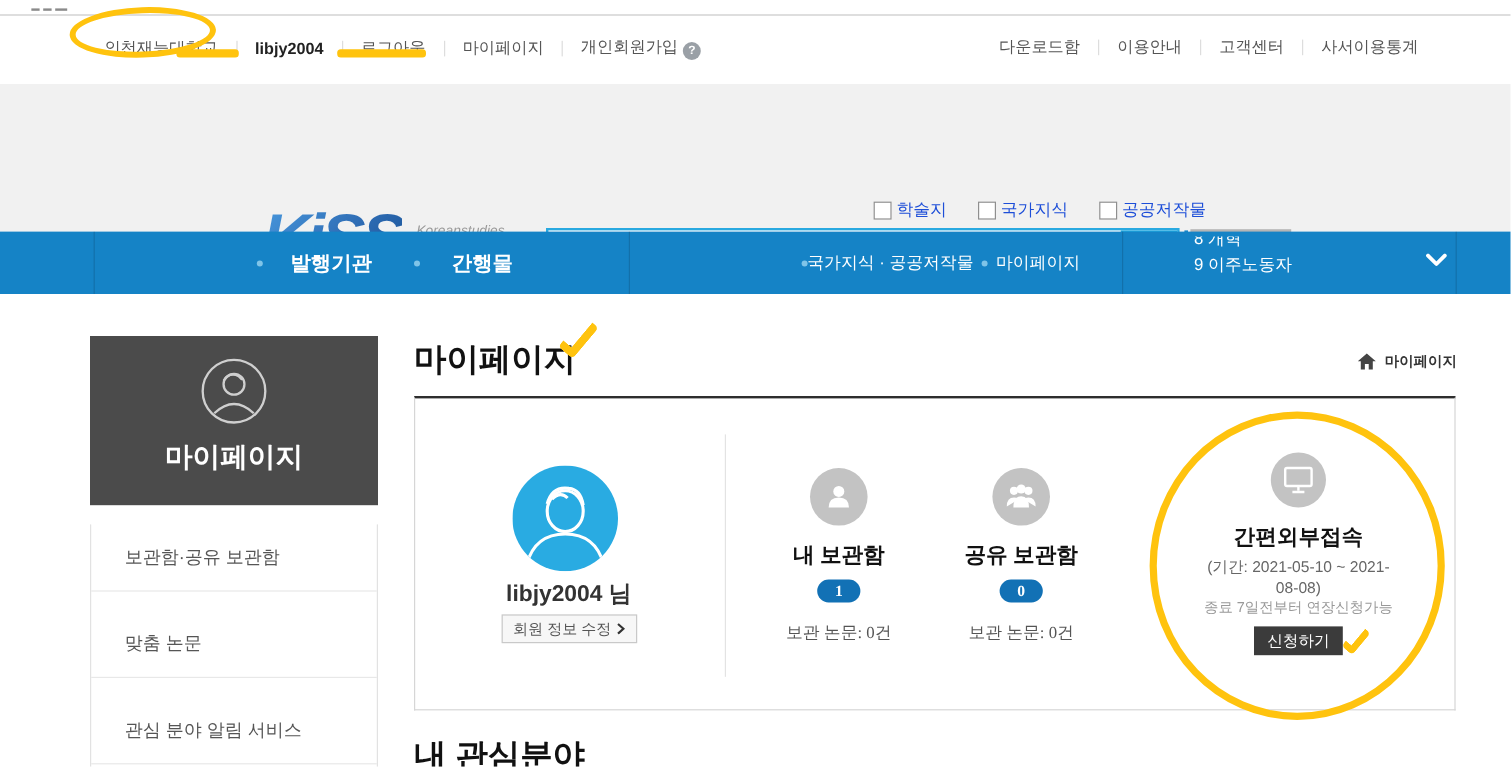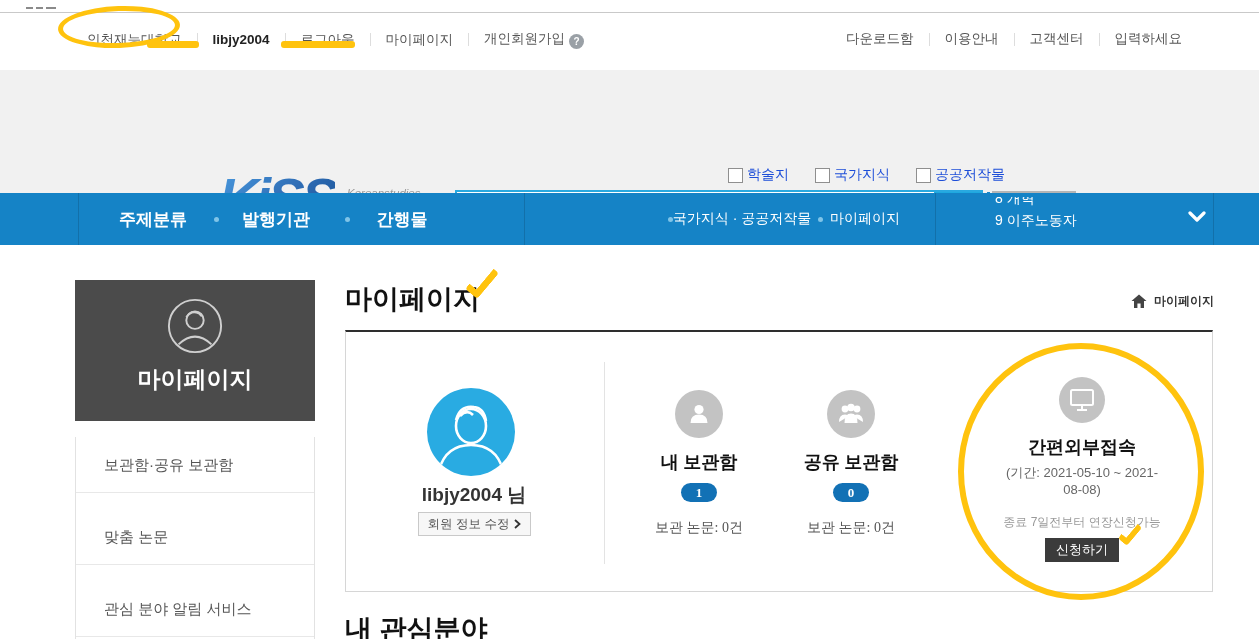--- a/index.html
+++ b/index.html
@@ -76,21 +76,21 @@
     display:flex; align-items:center; justify-content:center; }
   .statbox .t { margin-top:12px; font-size:18px; font-weight:bold; color:#111; }
   .badge { display:inline-block; margin-top:9px; min-width:36px; height:19px; line-height:19px; padding:0 6px;
     border-radius:10px; background:#1271b5; color:#fff; font-size:13px; font-weight:bold; }
   .statbox .cnt { margin-top:17px; font-size:14px; color:#555; }
   .extbox { position:absolute; left:651px; top:45px; width:170px; text-align:center; }
   .extbox .circ { width:46px; height:46px; border-radius:50%; background:#c3c3c3; margin:0 auto;
     display:flex; align-items:center; justify-content:center; }
   .extbox .t { margin-top:12px; font-size:18px; font-weight:bold; color:#111; }
   .extbox .per { margin-top:5px; font-size:13px; color:#666; line-height:17px; }
-  .extbox .note { margin-top:16px; font-size:12px; color:#999; }
+  .extbox .note { margin-top:0; font-size:12px; color:#999; }
   .apply-btn { display:inline-block; margin-top:7px; width:74px; height:24px; line-height:24px;
     background:#3b3b3b; color:#fff; font-size:13px; cursor:pointer; }
   .section-h { position:absolute; left:345px; top:611px; font-size:27px; font-weight:bold; color:#111; }
 
   
   .anno { position:absolute; z-index:60; pointer-events:none; }
   .anno-ellipse { left:58px; top:6px; width:122px; height:42px; border:5px solid #ffc30e; border-radius:50%; transform:rotate(-2deg); }
   .anno-u1 { left:147px; top:41px; width:52px; height:7px; background:#ffc30e; border-radius:3px; }
   .anno-u2 { left:281px; top:41px; width:74px; height:7px; background:#ffc30e; border-radius:3px; }
   .anno-circle { left:958px; top:343px; width:246px; height:257px; border:6px solid #ffc30e; border-radius:50%; }
@@ -117,21 +117,21 @@
       <span class="tb-sep"></span>
       <span class="tb-item"><span>개인회원가입</span><span class="help-ic">?</span></span>
     </div>
     <div class="tb-right">
       <span class="tb-item">다운로드함</span>
       <span class="tb-sep"></span>
       <span class="tb-item">이용안내</span>
       <span class="tb-sep"></span>
       <span class="tb-item">고객센터</span>
       <span class="tb-sep"></span>
-      <span class="tb-item">입력하세요</span>
+      <span class="tb-item">사서이용통계</span>
     </div>
   </div>
 
   <div class="band">
     <div class="logo-kiss">KiSS</div>
     <div class="logo-tag">
       <div>Koreanstudies</div>
       <div>Information</div>
       <div>Service System</div>
     </div>
@@ -173,21 +173,20 @@
           <line x1="14.8" y1="14.8" x2="20.5" y2="20.5" stroke="#fff" stroke-width="3" stroke-linecap="round"></line>
         </svg>
       </div>
     </div>
     <div class="blue-rule"></div>
     <div class="adv-btn">상세검색</div>
   </div>
 
   <div class="nav">
     <div class="nav-rule" style="left:78px"></div>
-    <div class="nav-item big" style="left:100px;width:106px">주제분류</div>
     <div class="nav-dot" style="left:214px"></div>
     <div class="nav-item big" style="left:223px;width:106px">발행기관</div>
     <div class="nav-dot" style="left:345px"></div>
     <div class="nav-item big" style="left:350px;width:104px">간행물</div>
     <div class="nav-rule" style="left:524px"></div>
     <div class="nav-dot" style="left:668px"></div>
     <div class="nav-item sm" style="left:672px;width:140px">국가지식 · 공공저작물</div>
     <div class="nav-dot" style="left:818px"></div>
     <div class="nav-item sm" style="left:825px;width:80px">마이페이지</div>
     <div class="nav-rule" style="left:935px"></div>

